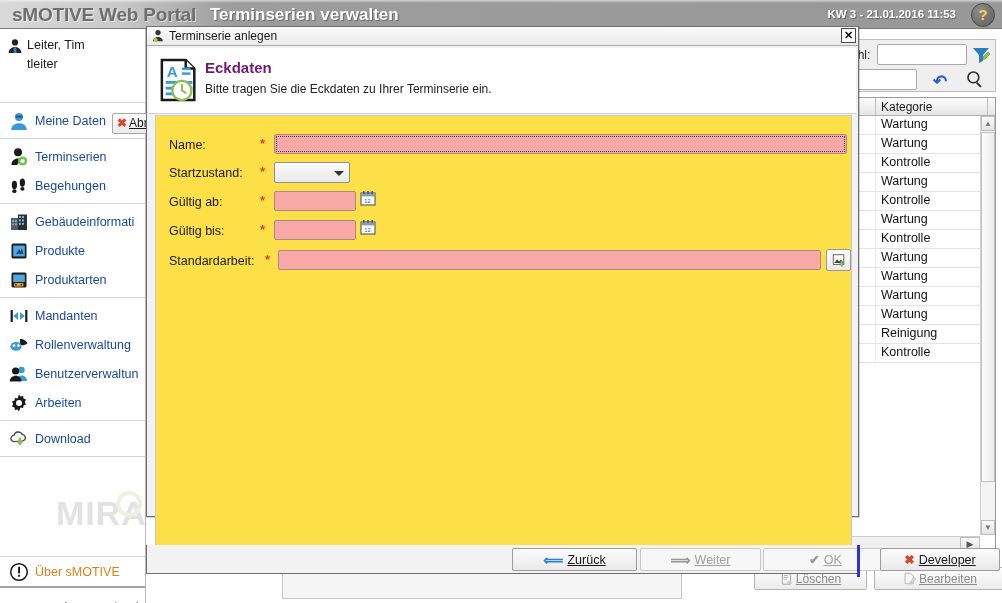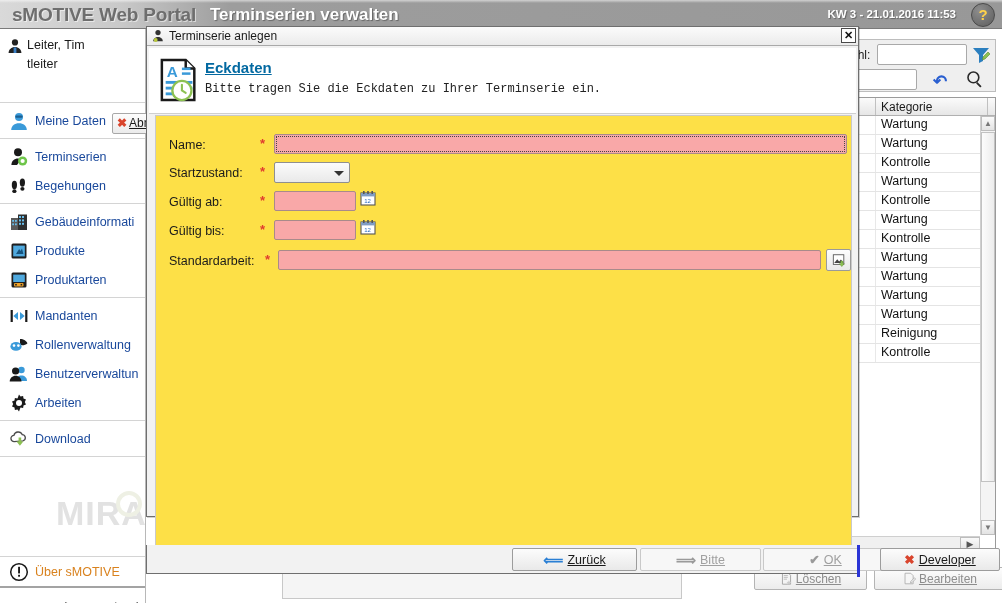--- a/index.html
+++ b/index.html
@@ -225,22 +225,22 @@
     border: 1px solid #4a4a4a; background: #ffffff;
     font-size: 11px; font-weight: bold; color: #111;
     text-align: center; line-height: 13px; cursor: pointer;
   }
   #dlg-banner {
     position: relative; height: 66px;
     background: #ffffff; border-bottom: 1px solid #cfcfcf;
     margin: 2px; margin-bottom: 0;
   }
   #dlg-banner .bico { position: absolute; left: 10px; top: 10px; }
-  #dlg-banner .h1 { position: absolute; left: 56px; top: 11px; font-size: 15px; font-weight: bold; color: #0369a1; text-decoration: underline; }
-  #dlg-banner .h2 { position: absolute; left: 56px; top: 34px; font-size: 12px; color: #222; font-family: Liberation Mono, monospace; }
+  #dlg-banner .h1 { position: absolute; left: 56px; top: 11px; font-size: 15px; font-weight: bold; color: #701a75; }
+  #dlg-banner .h2 { position: absolute; left: 56px; top: 34px; font-size: 12px; color: #222; }
 
   #dlg-body {
     position: absolute; left: 8px; top: 88px;
     width: 697px; height: 431px;
     background: #fde047;
     border: 1px solid #c9c9c9;
   }
   .frm-lbl { position: absolute; font-size: 12.5px; color: #1a1a1a; }
   .frm-star { position: absolute; color: #e03b2f; font-size: 13px; font-weight: bold; }
   .req-input {
@@ -711,21 +711,21 @@
   </div>
 
   <div id="dlg-footer-wrap">
     <div id="dlg-footer">
       <div class="wz-btn" id="wz-zurueck">
         <span style="color:#2a7fd4;font-weight:bold;font-size:14px;">⟸</span>
         <span><u>Zurück</u></span>
       </div>
       <div class="wz-btn disabled" id="wz-weiter">
         <span style="color:#9a9a9a;font-weight:bold;font-size:14px;">⟹</span>
-        <span><u>Bitte</u></span>
+        <span><u>Weiter</u></span>
       </div>
       <div class="wz-btn disabled" id="wz-ok">
         <span style="color:#9a9a9a;font-weight:bold;">✔</span>
         <span><u>OK</u></span>
       </div>
       <div class="wz-btn" id="wz-abbrechen">
         <span style="color:#d9452d;font-weight:bold;">✖</span>
         <span><u>Developer</u></span>
       </div>
     </div>

